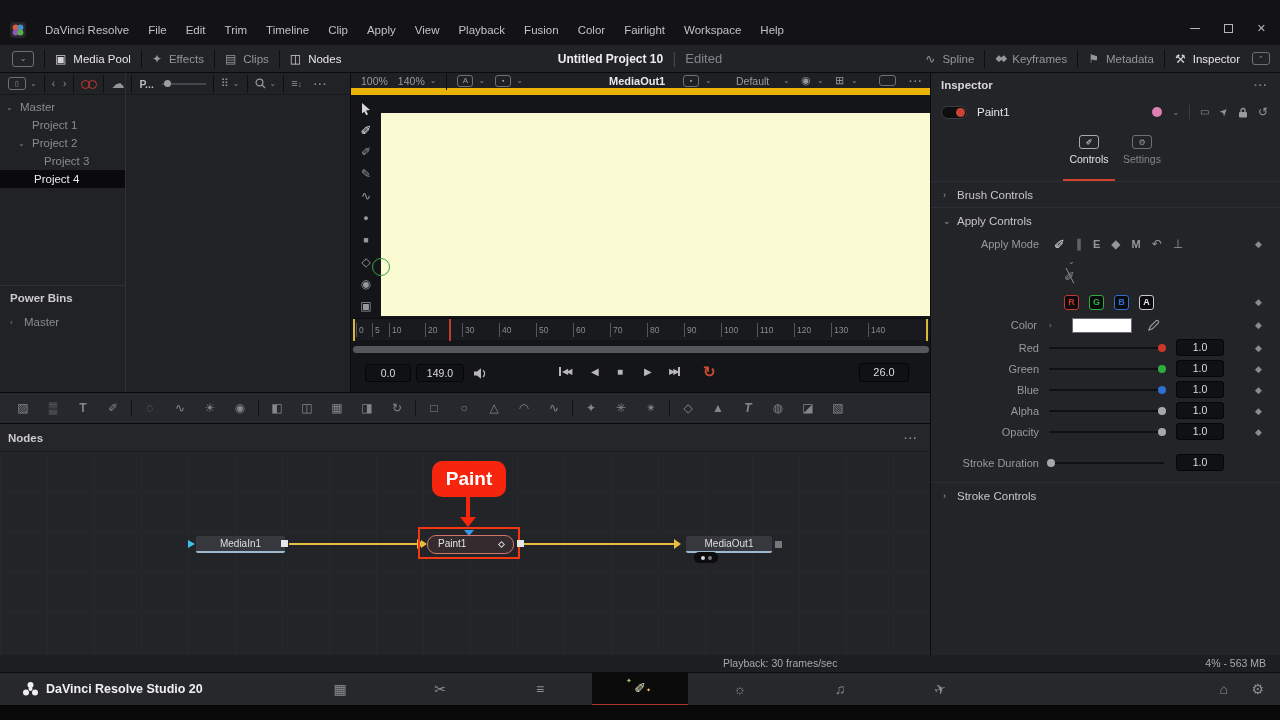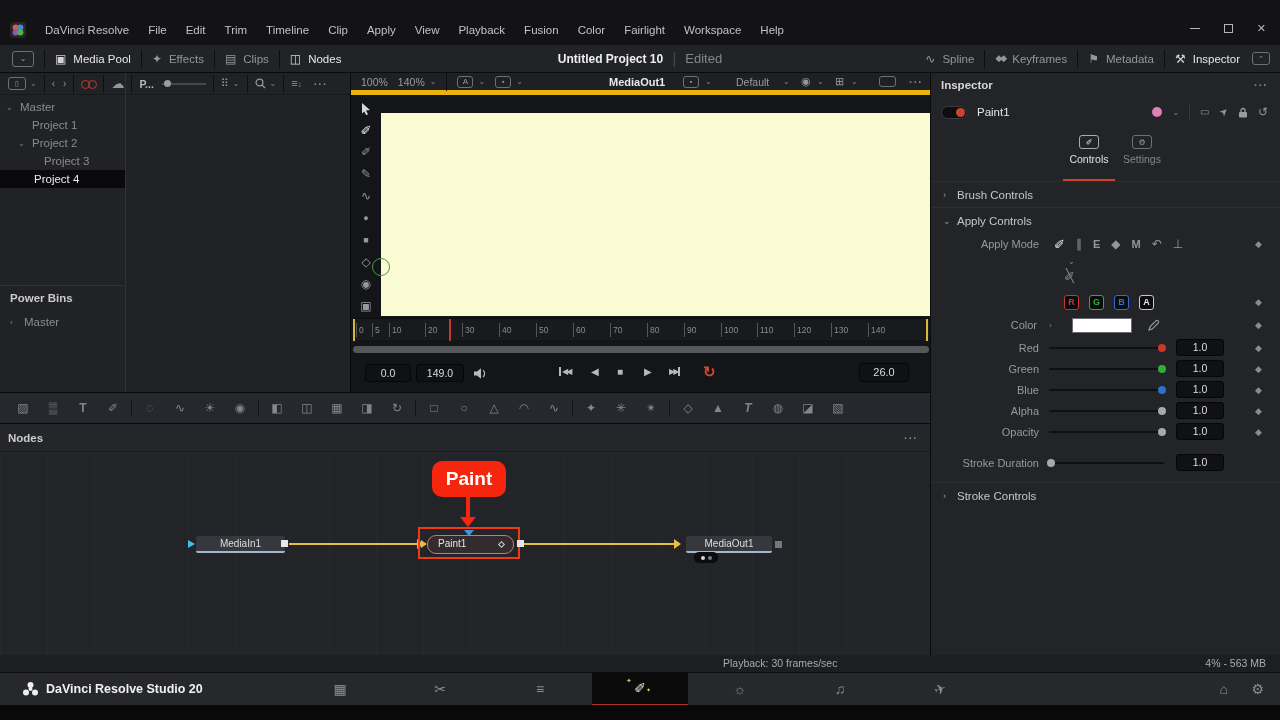--- a/index.html
+++ b/index.html
@@ -186,21 +186,21 @@
 
   <div class="abs" style="left:0;top:212px;width:125px;height:1px;background:#303136;"></div>
   <div class="abs" style="left:10px;top:219px;font-size:11.5px;color:#cbcbcf;font-weight:bold;">Power Bins</div>
   <div class="tree-row abs" style="left:0;top:240px;width:125px;padding-left:10px;">
     <span class="chev" style="width:14px;">›</span>
     <span>Master</span>
   </div>
 </div>
 
 <div class="abs" style="left:350px;top:73px;width:580px;height:319px;background:#141518;border-left:1px solid #0b0b0d;">
-  <div class="row" style="position:absolute;left:0;top:0;width:580px;height:22px;background:#1f2024;border-bottom:5px solid #eab308;">
+  <div class="row" style="position:absolute;left:0;top:0;width:580px;height:22px;background:#1f2024;border-bottom:7px solid #eab308;">
     <span style="margin-left:10px;font-size:10.5px;color:#9a9b9f;">100%</span>
     <span style="margin-left:10px;font-size:10.5px;color:#9a9b9f;">140%</span>
     <span class="chev" style="margin-left:5px;">⌄</span>
     <span class="tsep"></span>
     <span class="boxicon" style="width:16px;height:12px;font-size:8px;">A</span>
     <span class="chev" style="margin-left:5px;">⌄</span>
     <span class="boxicon" style="width:16px;height:12px;font-size:7px;margin-left:10px;">▪</span>
     <span class="chev" style="margin-left:5px;">⌄</span>
     <span style="position:absolute;left:258px;font-size:11px;font-weight:bold;color:#e8e8ec;">MediaOut1</span>
     <span class="boxicon" style="position:absolute;left:332px;width:16px;height:12px;font-size:7px;">▪</span>

